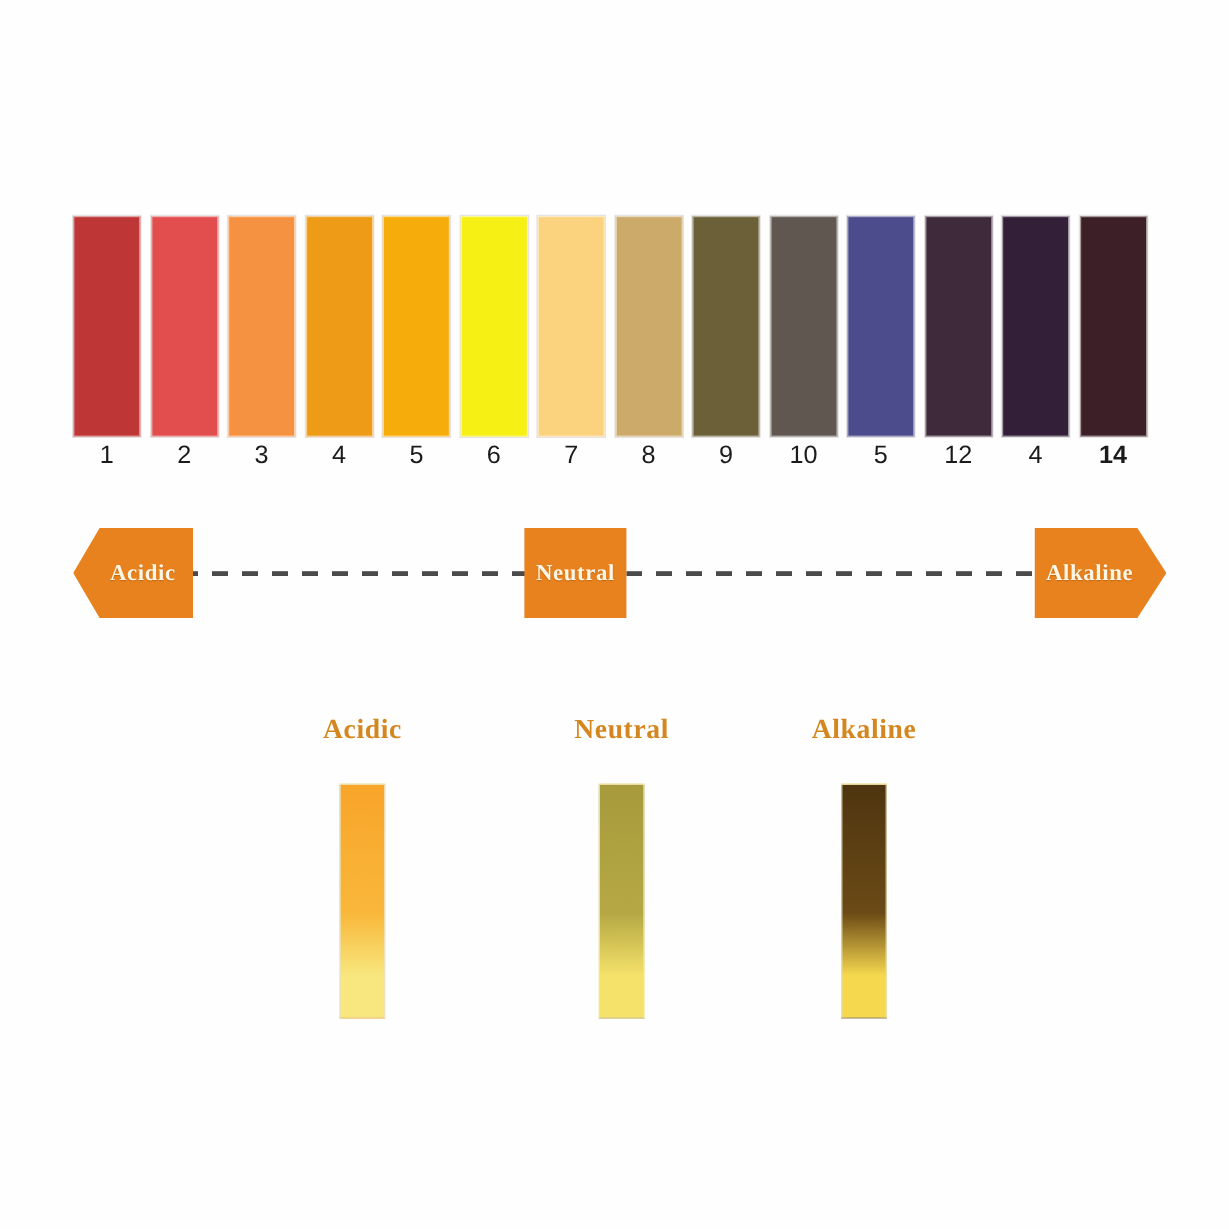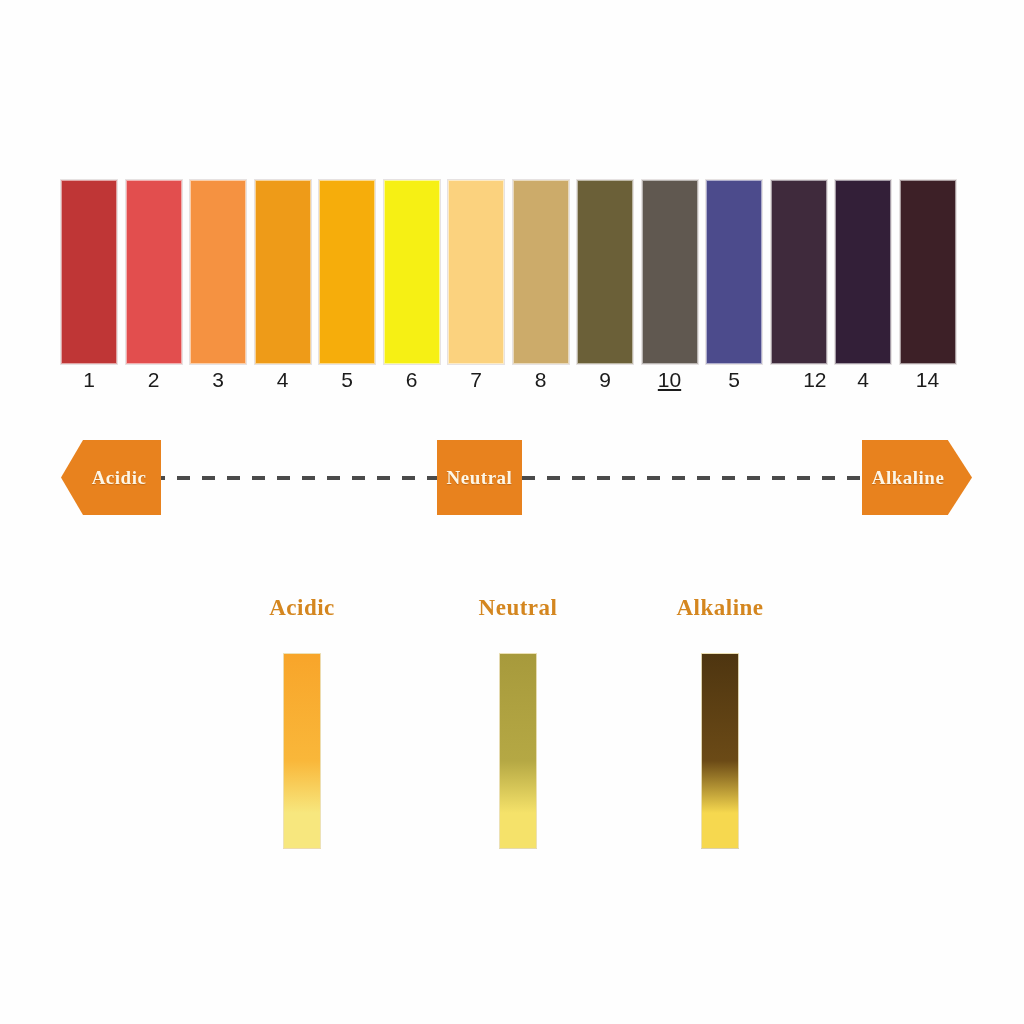--- a/index.html
+++ b/index.html
@@ -173,25 +173,25 @@
   <div id="ph-numbers">
       <div class="ph-number" style="left: 0px;">1</div>
       <div class="ph-number" style="left: 64.5px;">2</div>
       <div class="ph-number" style="left: 129px;">3</div>
       <div class="ph-number" style="left: 193.5px;">4</div>
       <div class="ph-number" style="left: 258px;">5</div>
       <div class="ph-number" style="left: 322.5px;">6</div>
       <div class="ph-number" style="left: 387px;">7</div>
       <div class="ph-number" style="left: 451.5px;">8</div>
       <div class="ph-number" style="left: 516px;">9</div>
-      <div class="ph-number" style="left: 580.5px; text-decoration: underline;">10</div>
+      <div class="ph-number" style="left: 580.5px;">10</div>
       <div class="ph-number" style="left: 645px;">5</div>
-      <div class="ph-number" style="left: 709.5px; text-align: right;">12</div>
+      <div class="ph-number" style="left: 709.5px;">12</div>
       <div class="ph-number" style="left: 774px;">4</div>
-      <div class="ph-number" style="left: 838.5px;">14</div>
+      <div class="ph-number" style="left: 838.5px; font-weight: bold;">14</div>
     </div>
 
   <div id="band">
     <div class="dash-line" id="dash-left"></div>
     <div class="dash-line" id="dash-right"></div>
 
     <div class="band-shape" id="shape-acidic" style="background: rgb(232, 130, 30);">
       <span class="band-label" style="color: rgb(253, 246, 230);">Acidic</span>
     </div>
 

